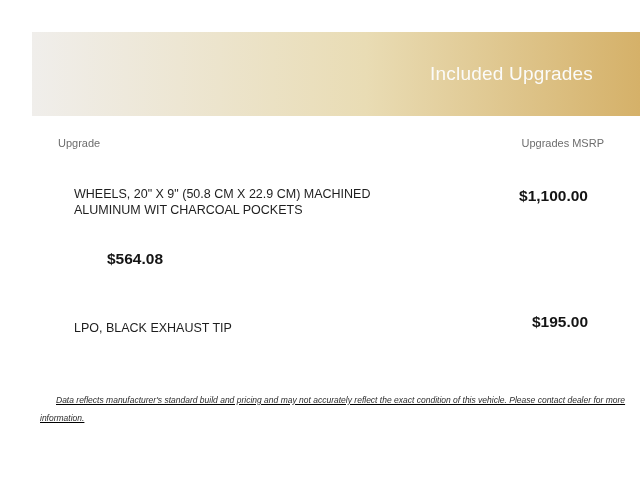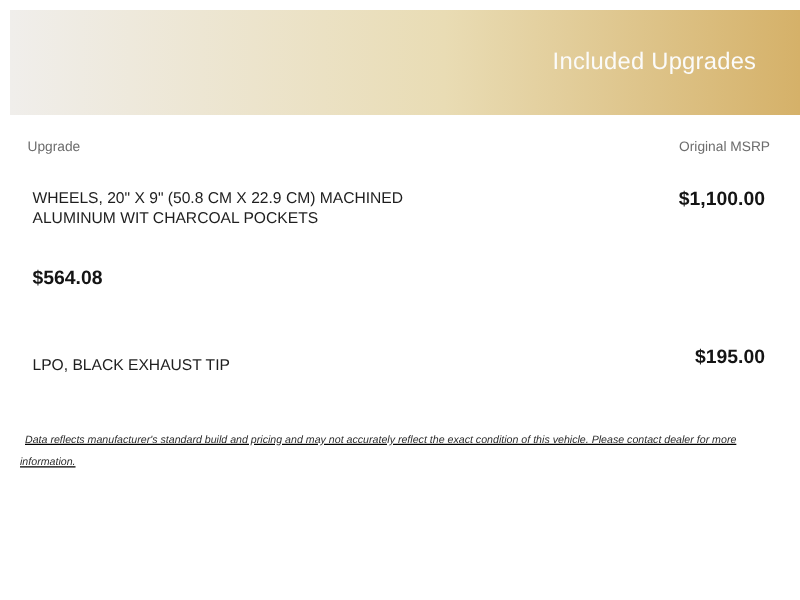--- a/index.html
+++ b/index.html
@@ -1,15 +1,15 @@
 <!DOCTYPE html>
 <html><head>
 <meta charset="utf-8">
 <style>
-  * { margin: 0; padding: 4px; box-sizing: border-box; }
+  * { margin: 0; padding: 16px; box-sizing: border-box; }
   html, body {
     width: 640px; height: 480px;
     background: #ffffff;
     font-family: "Liberation Sans", sans-serif;
     overflow: hidden;
   }
   .header {
     height: 84px;
     background: linear-gradient(to right, #f0eeeb 0%, #e9dcb4 55%, #d5b169 100%);
     display: flex;
@@ -19,21 +19,21 @@
   }
   .header-title {
     color: #fbfbfa;
     font-size: 19px;
     font-weight: 400;
     letter-spacing: 0.2px;
   }
   .col-header-row {
     display: flex;
     justify-content: space-between;
-    align-items: flex-start;
+    align-items: center;
     padding: 16px 20px 0 10px;
     height: 38px;
   }
   .col-header {
     color: #6d6d6d;
     font-size: 11px;
     font-weight: 400;
   }
   .table-body { }
   .row {
@@ -48,20 +48,21 @@
     font-size: 12.5px;
     line-height: 1.28;
     max-width: 345px;
   }
   .msrp-value {
     color: #141414;
     font-size: 15.5px;
     font-weight: 700;
     transform: translateY(-6px);
     white-space: nowrap;
+    margin-left: 33px;
   }
   .footer {
     padding: 14px 8px 0 8px;
     text-decoration: underline;
   }
   .disclaimer {
     color: #2b2b2b;
     font-size: 8.5px;
     font-style: italic;
     line-height: 1.3;
@@ -69,21 +70,21 @@
 </style>
 </head>
 <body>
 
 <div class="header">
   <span class="header-title">Included Upgrades</span>
 </div>
 
 <div class="col-header-row">
   <span class="col-header">Upgrade</span>
-  <span class="col-header">Original MSRP</span>
+  <span class="col-header">Upgrades MSRP</span>
 </div>
 
 <div class="table-body">
   <div class="row">
     <span class="upgrade-label">WHEELS, 20" X 9" (50.8 CM X 22.9 CM) MACHINED ALUMINUM WIT CHARCOAL POCKETS</span>
     <span class="msrp-value">$1,100.00</span>
   </div>
   <div class="row">
     <span class="msrp-value">$564.08</span>
   </div>

